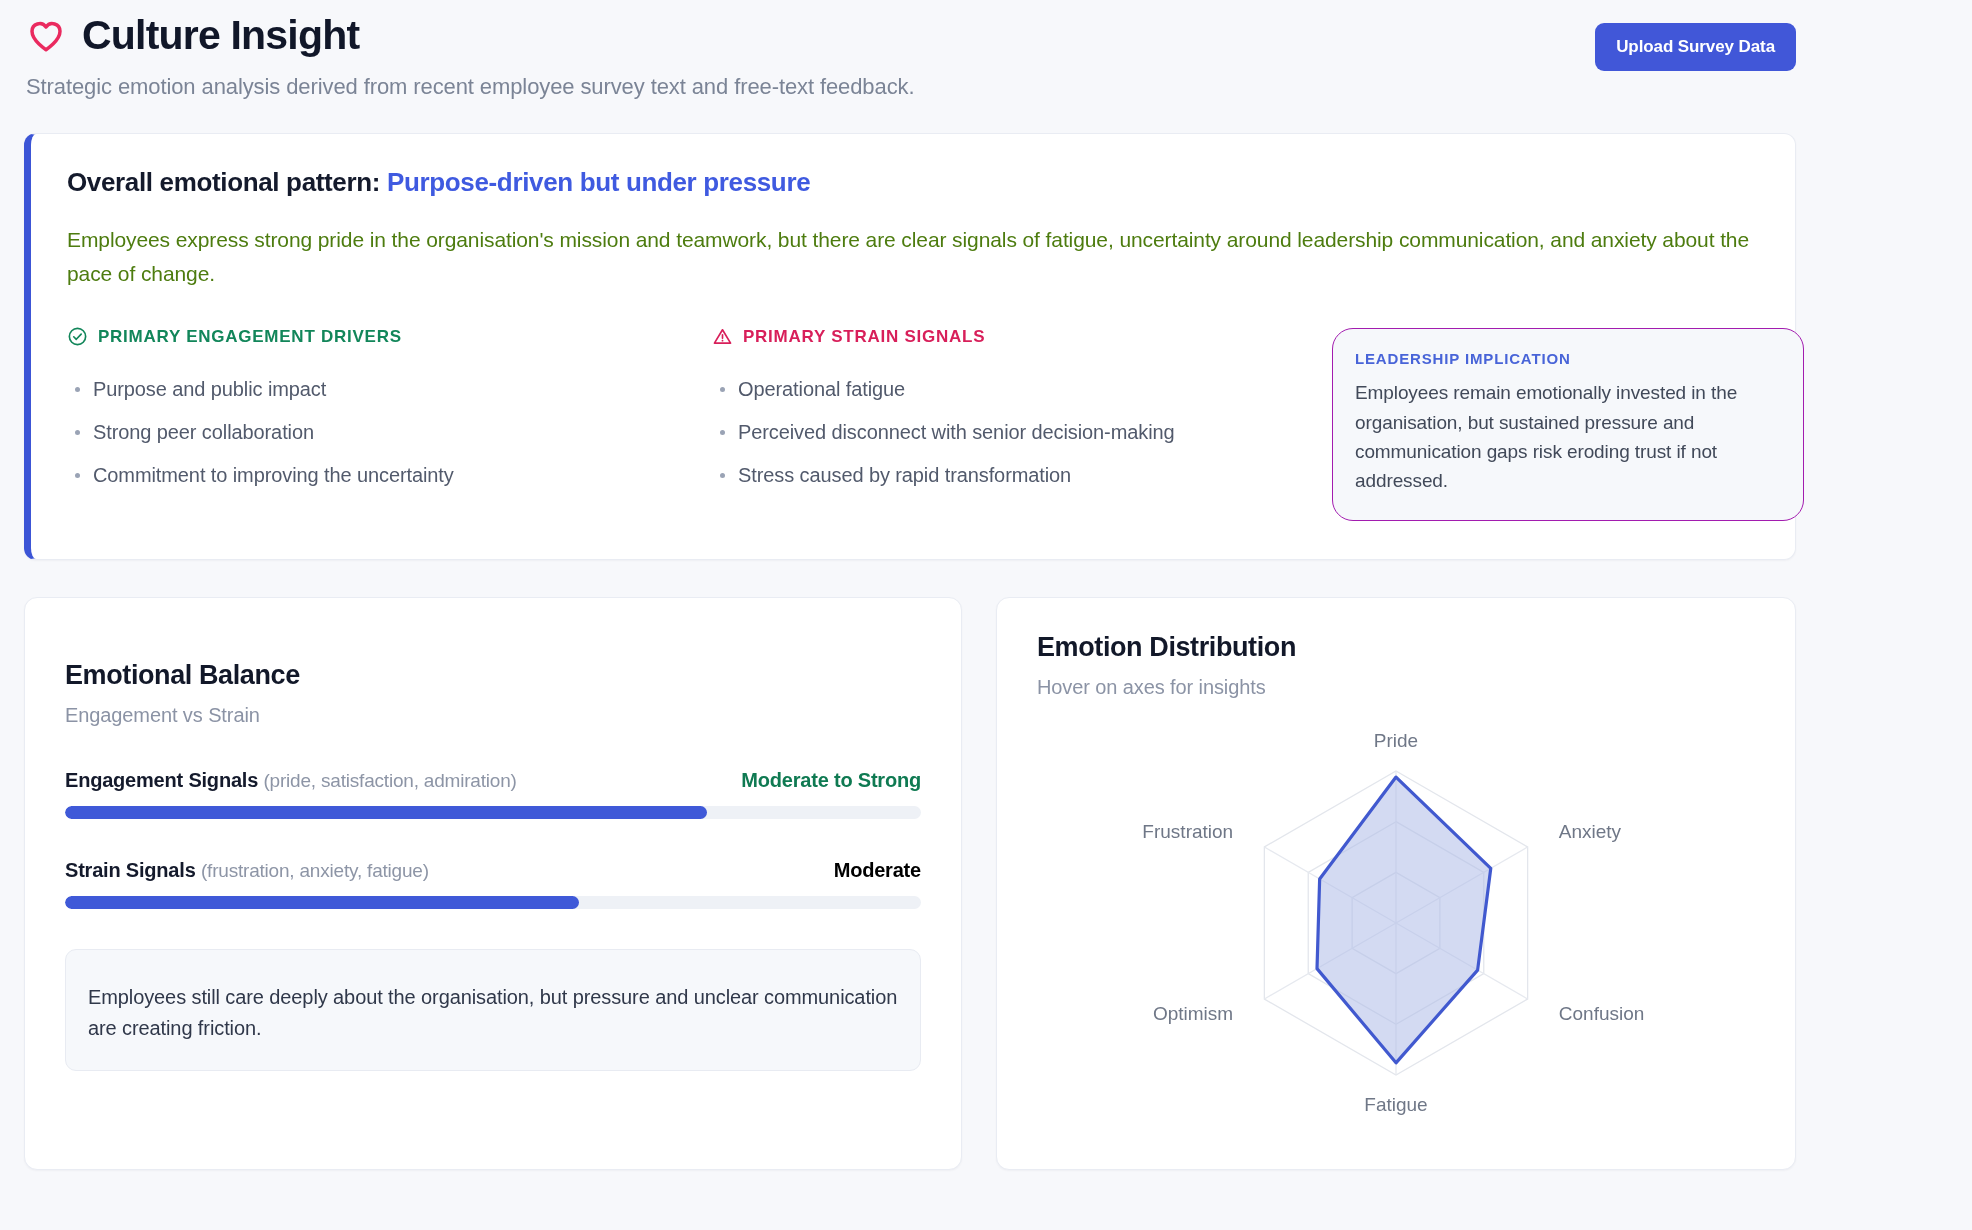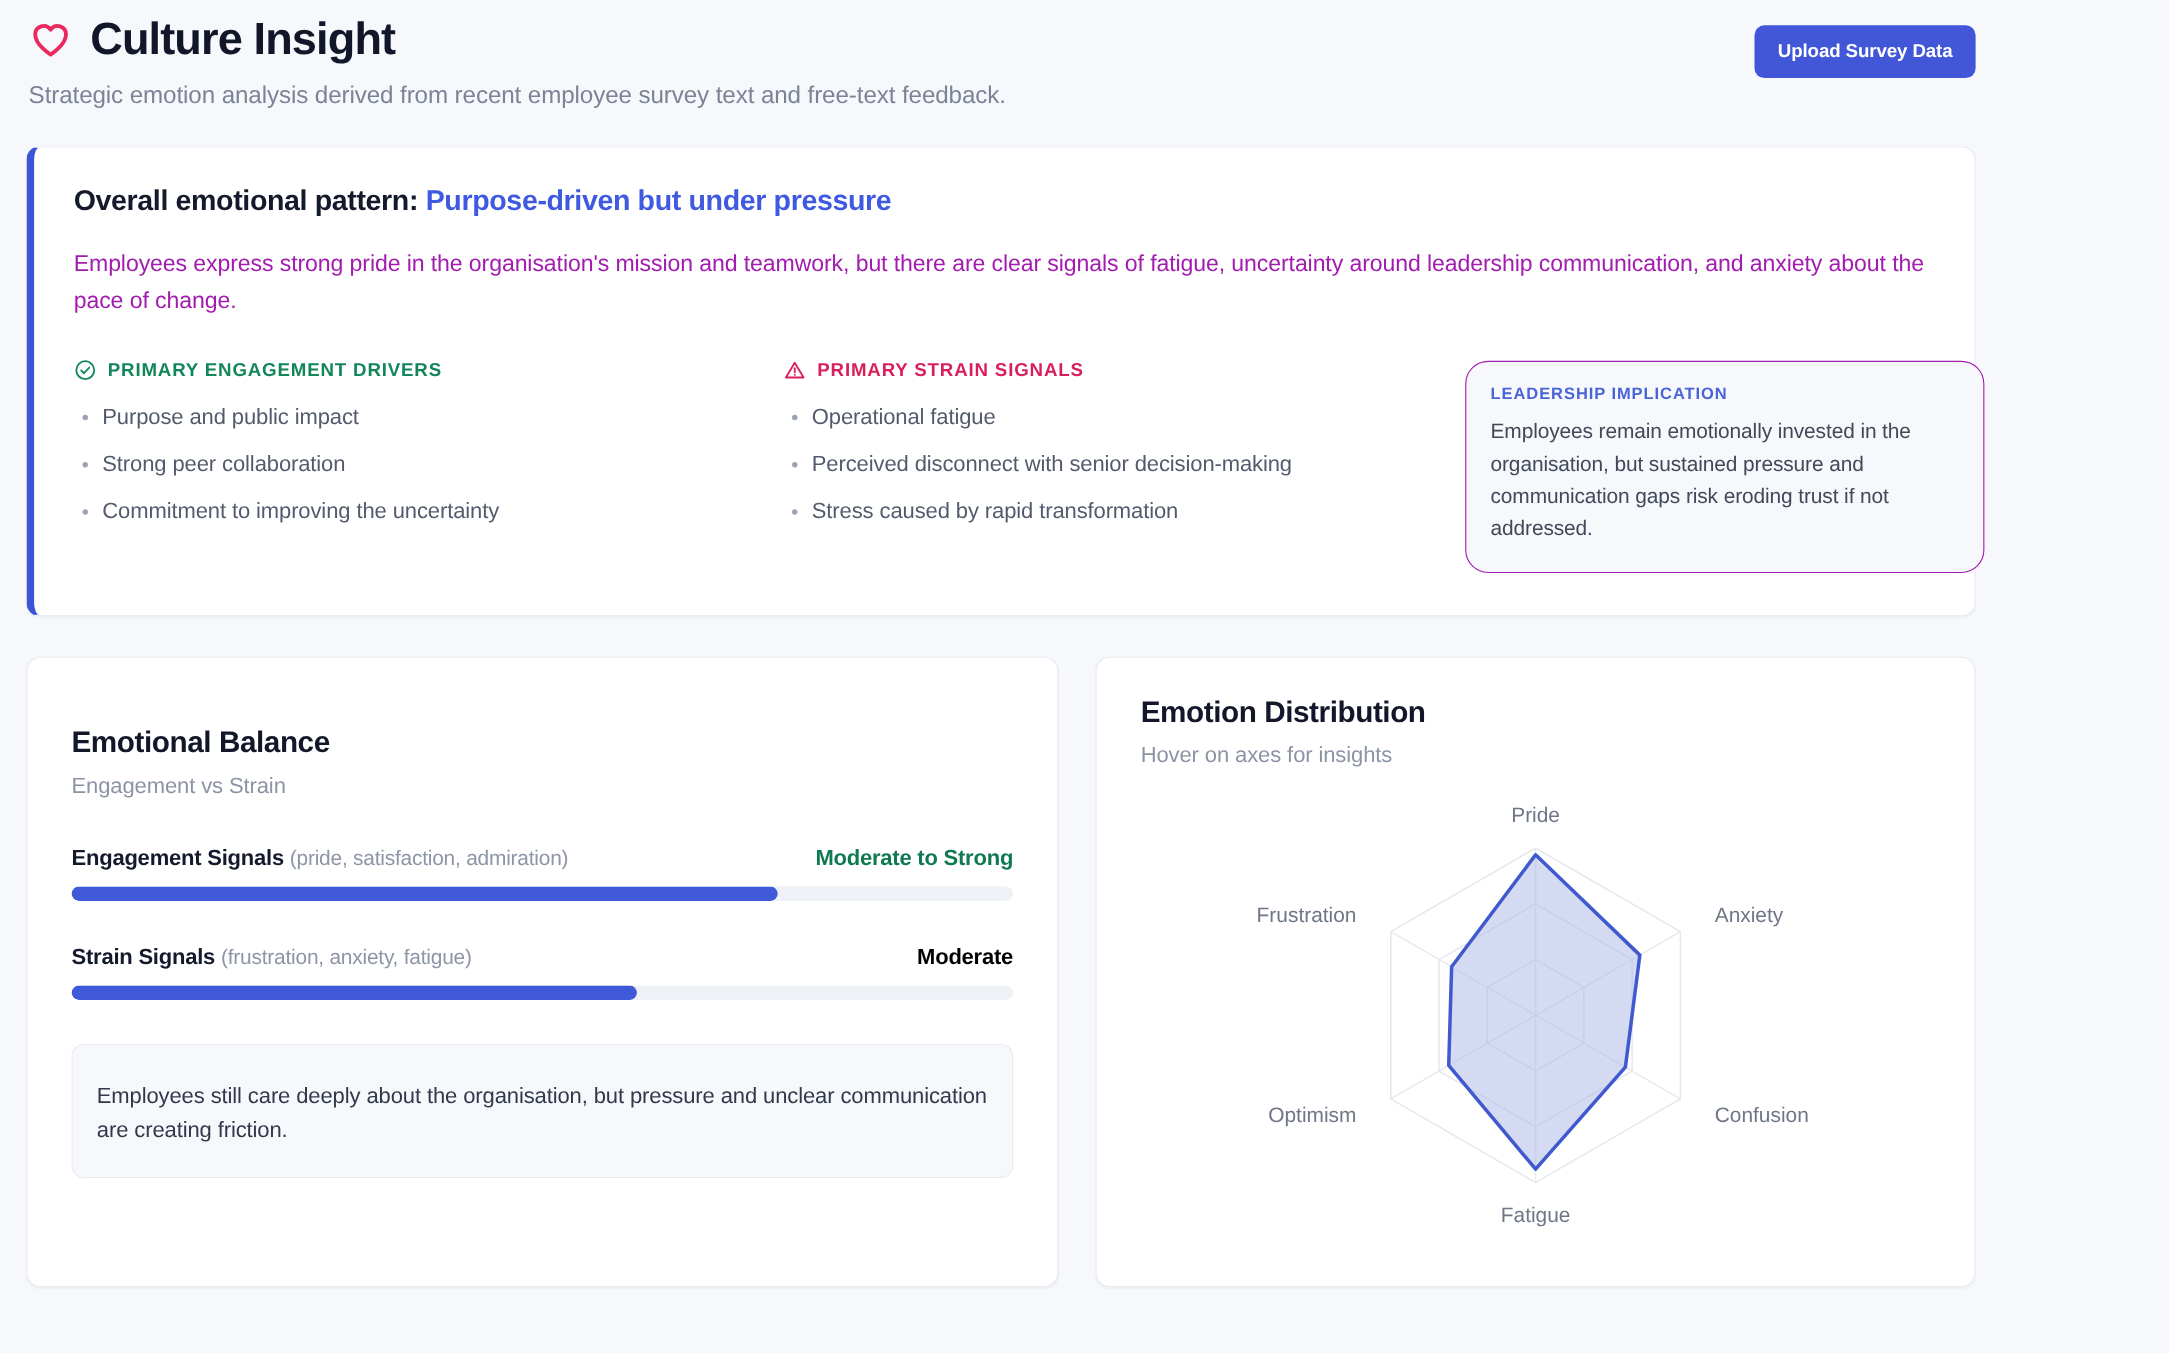--- a/index.html
+++ b/index.html
@@ -75,21 +75,21 @@
     color: #141a2c;
   }
   .pattern-line .pattern-value {
     color: #3f5ae0;
     font-weight: 600;
   }
   .summary-body {
     margin-top: 25px;
     font-size: 21px;
     line-height: 1.62;
-    color: #a21caf;
+    color: #4d7c0f;
     max-width: 1830px;
     letter-spacing: -0.1px;
   }
 
   .cols {
     margin-top: 35px;
     display: flex;
     align-items: flex-start;
   }
   .col-drivers { width: 645px; flex: none; }
@@ -102,21 +102,21 @@
     gap: 10px;
     font-size: 17px;
     font-weight: 700;
     letter-spacing: 0.75px;
     text-transform: uppercase;
   }
   .col-head.green { color: #12865a; }
   .col-head.red   { color: #d81f5a; }
   .head-icon { width: 21px; height: 21px; display: block; flex: none; }
 
-  .bullets { margin-top: 18px; list-style: none; }
+  .bullets { margin-top: 28px; list-style: none; }
   .bullets li {
     position: relative;
     padding-left: 26px;
     font-size: 20px;
     color: #525a6c;
     line-height: 1.45;
     margin-bottom: 14px;
     letter-spacing: -0.1px;
   }
   .bullets li::before {

